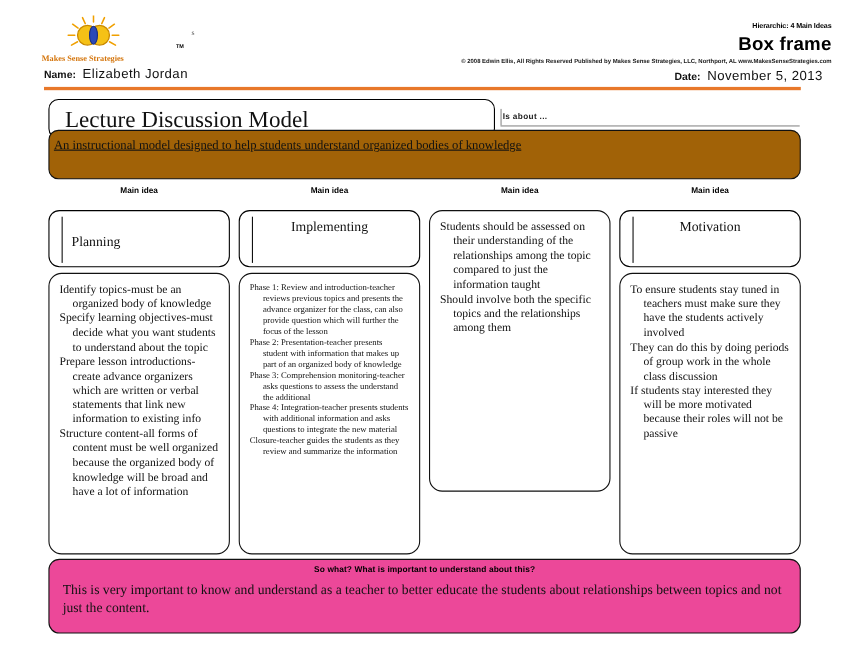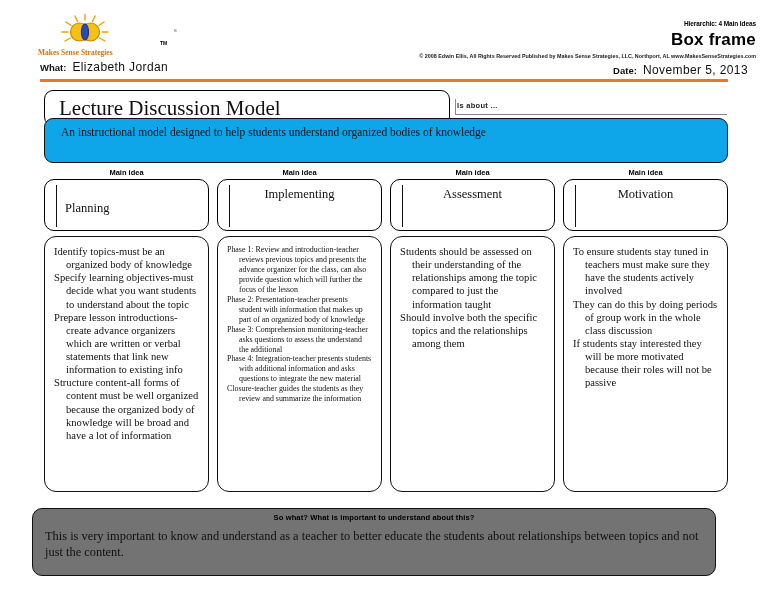--- a/index.html
+++ b/index.html
@@ -113,38 +113,38 @@
     position: absolute; left: 455px; top: 99px;
     width: 1px; height: 15px; background: #8a8a8a;
   }
 
   
   .about-box {
     position: absolute; left: 44px; top: 118px;
     width: 684px; height: 45px;
     border: 1.2px solid #111;
     border-radius: 9px;
-    background: #0ea5e9;
-    padding: 7px 16px;
-    font-size: 11.5px; color: #111;
+    background: #a16207;
+    padding: 7px 4px;
+    font-size: 11.5px; color: #111; text-decoration: underline;
   }
 
   
   .columns {
     position: absolute; left: 44px; top: 168px;
     width: 684px; height: 330px;
     display: flex; gap: 8px;
   }
   .col { width: 168px; position: relative; }
 
   .col-caption {
     text-align: center;
     font-family: "Liberation Sans", sans-serif;
     font-size: 7.5px; font-weight: bold; color: #000;
-    margin-bottom: 2px;
+    margin-bottom: 14px;
   }
   .col-head {
     position: relative;
     height: 52px;
     border: 1.6px solid #000;
     border-radius: 10px;
     background: #fff;
     display: flex; align-items: flex-start; justify-content: center;
     padding-top: 7px;
   }
@@ -171,25 +171,25 @@
     padding-left: 12px;
     text-indent: -12px;
     margin-bottom: 0px;
     color: #111;
   }
   .size-reg .bullets li { font-size: 10.6px; line-height: 1.24; }
   .size-small .bullets li { font-size: 7.9px; line-height: 1.26; }
 
   
   .sowhat-box {
-    position: absolute; left: 32px; top: 508px;
+    position: absolute; left: 44px; top: 508px;
     width: 684px; height: 68px;
     border: 1.4px solid #111;
     border-radius: 10px;
-    background: #737373;
+    background: #ec4899;
   }
   .sowhat-title {
     text-align: center;
     font-family: "Liberation Sans", sans-serif;
     font-size: 7.6px; font-weight: bold; color: #000;
     padding-top: 4px; letter-spacing: 0.1px;
   }
   .sowhat-text {
     padding: 6px 12px 0 12px;
     font-size: 12.4px; line-height: 1.32; color: #111;
@@ -224,21 +224,21 @@
       <div class="logo-caption">Makes Sense Strategies</div>
       <div class="tm-mark">TM</div>
     </div>
     <div class="sup-s">s</div>
 
     <div class="hier-label">Hierarchic: 4 Main Ideas</div>
     <div class="frame-title">Box frame</div>
     <div class="copyright">© 2008 Edwin Ellis, All Rights Reserved   Published by Makes Sense Strategies, LLC, Northport, AL   www.MakesSenseStrategies.com</div>
 
     <div class="name-row">
-      <span class="lbl">What:</span><span class="val">Elizabeth Jordan</span>
+      <span class="lbl">Name:</span><span class="val">Elizabeth Jordan</span>
     </div>
 
     <div class="date-row">
       <span class="lbl">Date:</span><span class="val">November 5, 2013</span>
     </div>
 
     <div class="orange-rule"></div>
   </div>
 
   <div class="title-box">
@@ -282,24 +282,20 @@
           <li>Phase 2: Presentation-teacher presents student with information that makes up part of an organized body of knowledge</li>
           <li>Phase 3: Comprehension monitoring-teacher asks questions to assess the understand the additional</li>
           <li>Phase 4: Integration-teacher presents students with additional information and asks questions to integrate the new material</li>
           <li>Closure-teacher guides the students as they review and summarize the information</li>
         </ul>
       </div>
     </div>
 
     <div class="col size-reg">
       <div class="col-caption">Main idea</div>
-      <div class="col-head">
-        <span class="tickline"></span>
-        <span class="ht">Assessment</span>
-      </div>
       <div class="col-body">
         <ul class="bullets">
           <li>Students should be assessed on their understanding of the relationships among the topic compared to just the information taught</li>
           <li>Should involve both the specific topics and the relationships among them</li>
         </ul>
       </div>
     </div>
 
     <div class="col size-reg">
       <div class="col-caption">Main idea</div>

